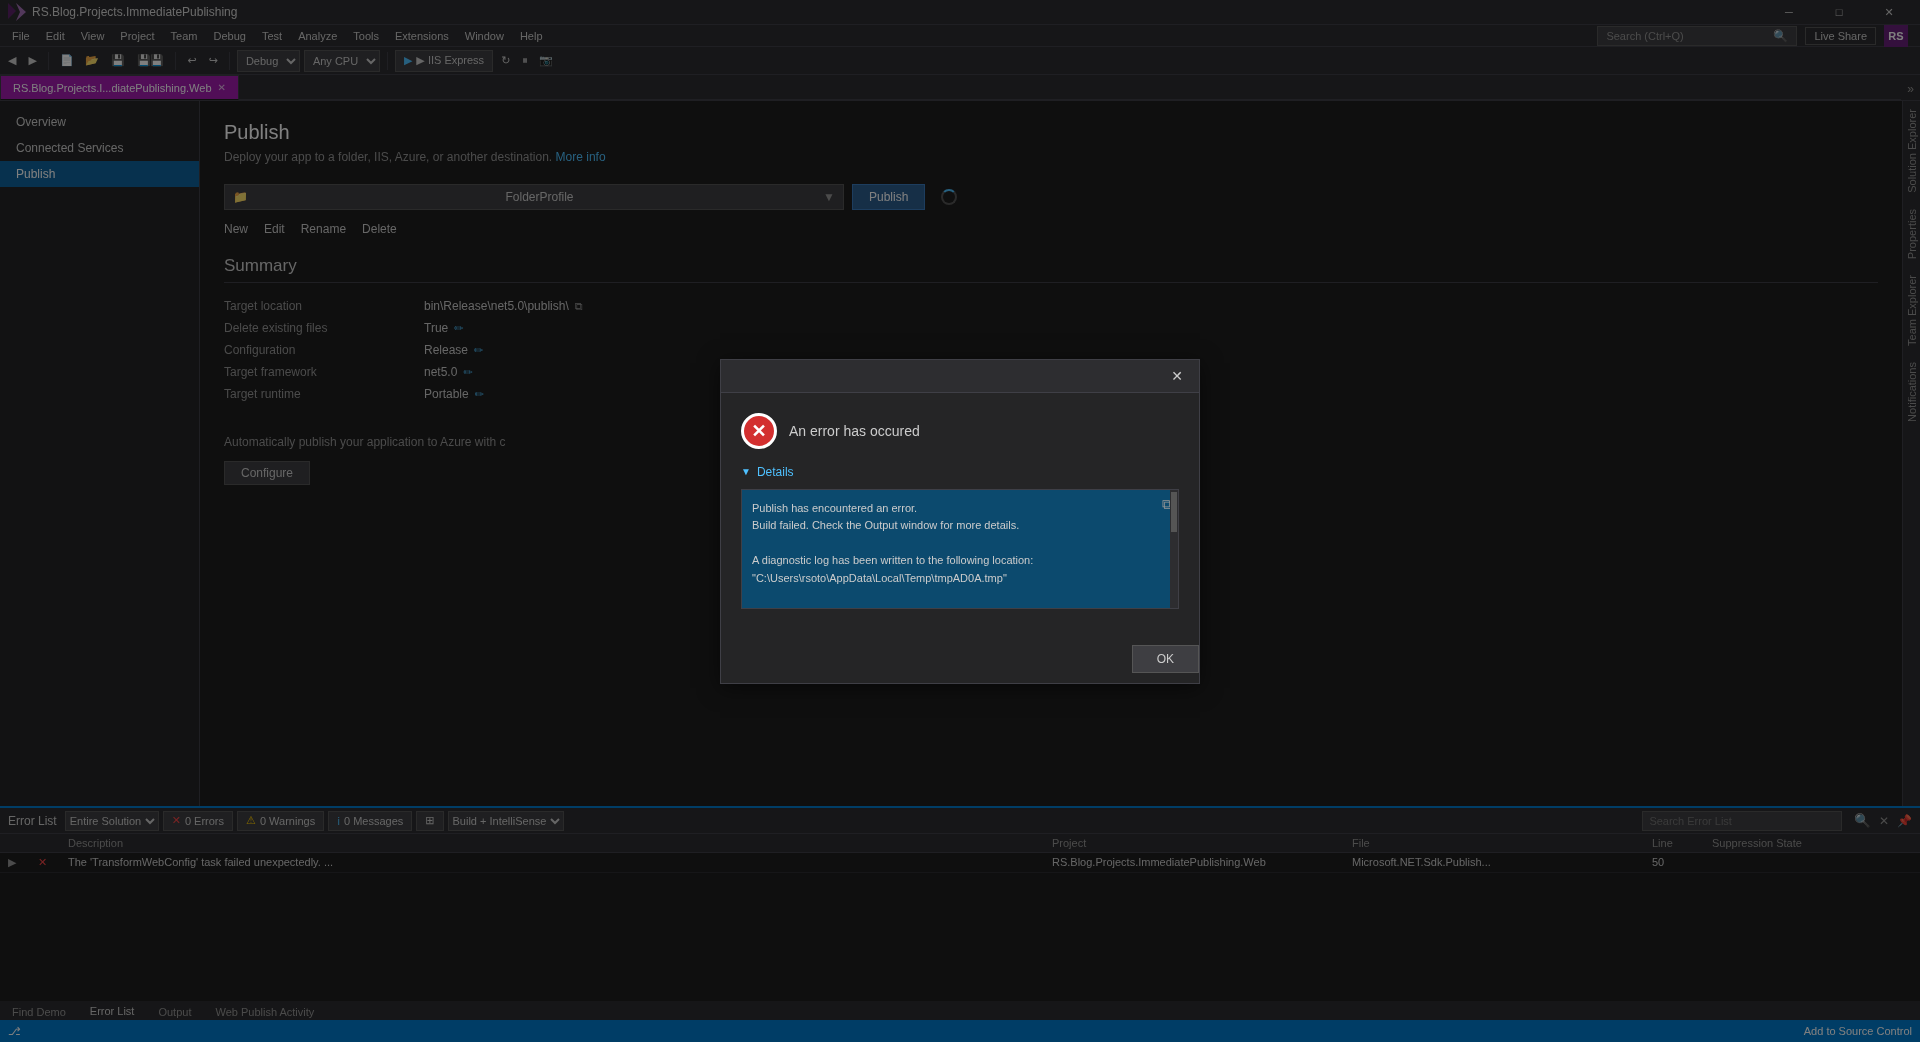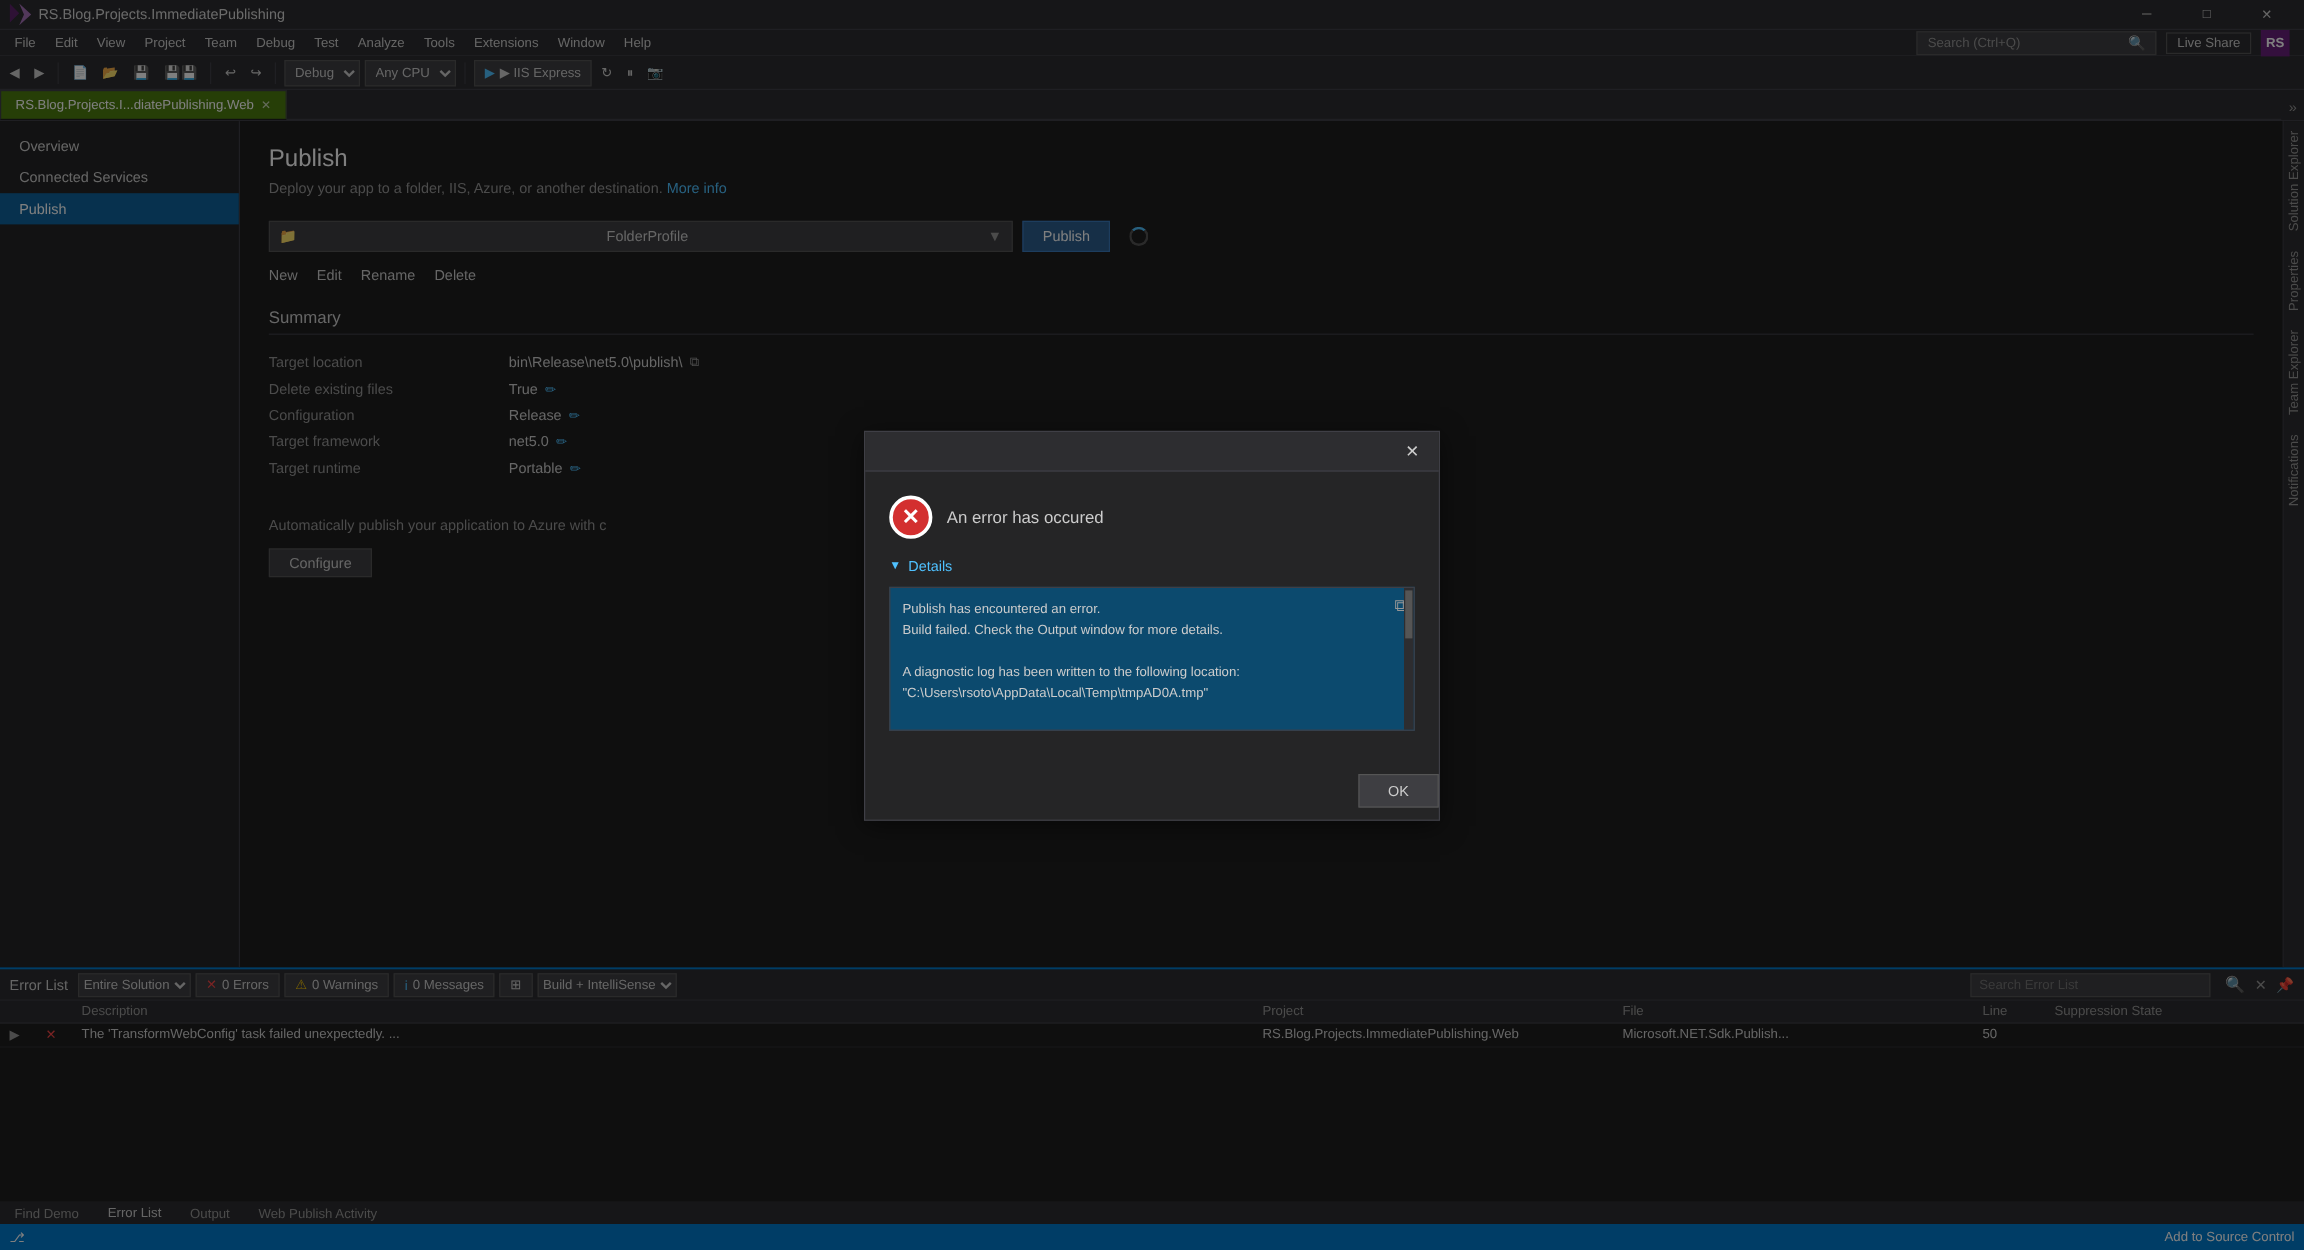--- a/index.html
+++ b/index.html
@@ -122,21 +122,21 @@
       padding: 3px 12px;
       color: #cccccc;
       font-size: 11px;
       cursor: pointer;
       display: flex;
       align-items: center;
       gap: 6px;
       height: 25px;
     }
     .tab.active {
-      background: #4d7c0f;
+      background: #a21caf;
       border-bottom: 1px solid #1e1e1e;
       color: #ffffff;
     }
     .tab-close {
       font-size: 10px;
       opacity: 0.7;
     }
 
     
     .main-layout {
@@ -220,21 +220,21 @@
       gap: 16px;
       margin-bottom: 20px;
       font-size: 12px;
     }
     .action-link {
       color: #cccccc;
       cursor: pointer;
     }
 
     .section-title {
-      font-size: 14px;
+      font-size: 17px;
       color: #cccccc;
       margin-bottom: 12px;
       border-bottom: 1px solid #3f3f46;
       padding-bottom: 6px;
     }
 
     .summary-table {
       margin-bottom: 30px;
     }
     .summary-row {

